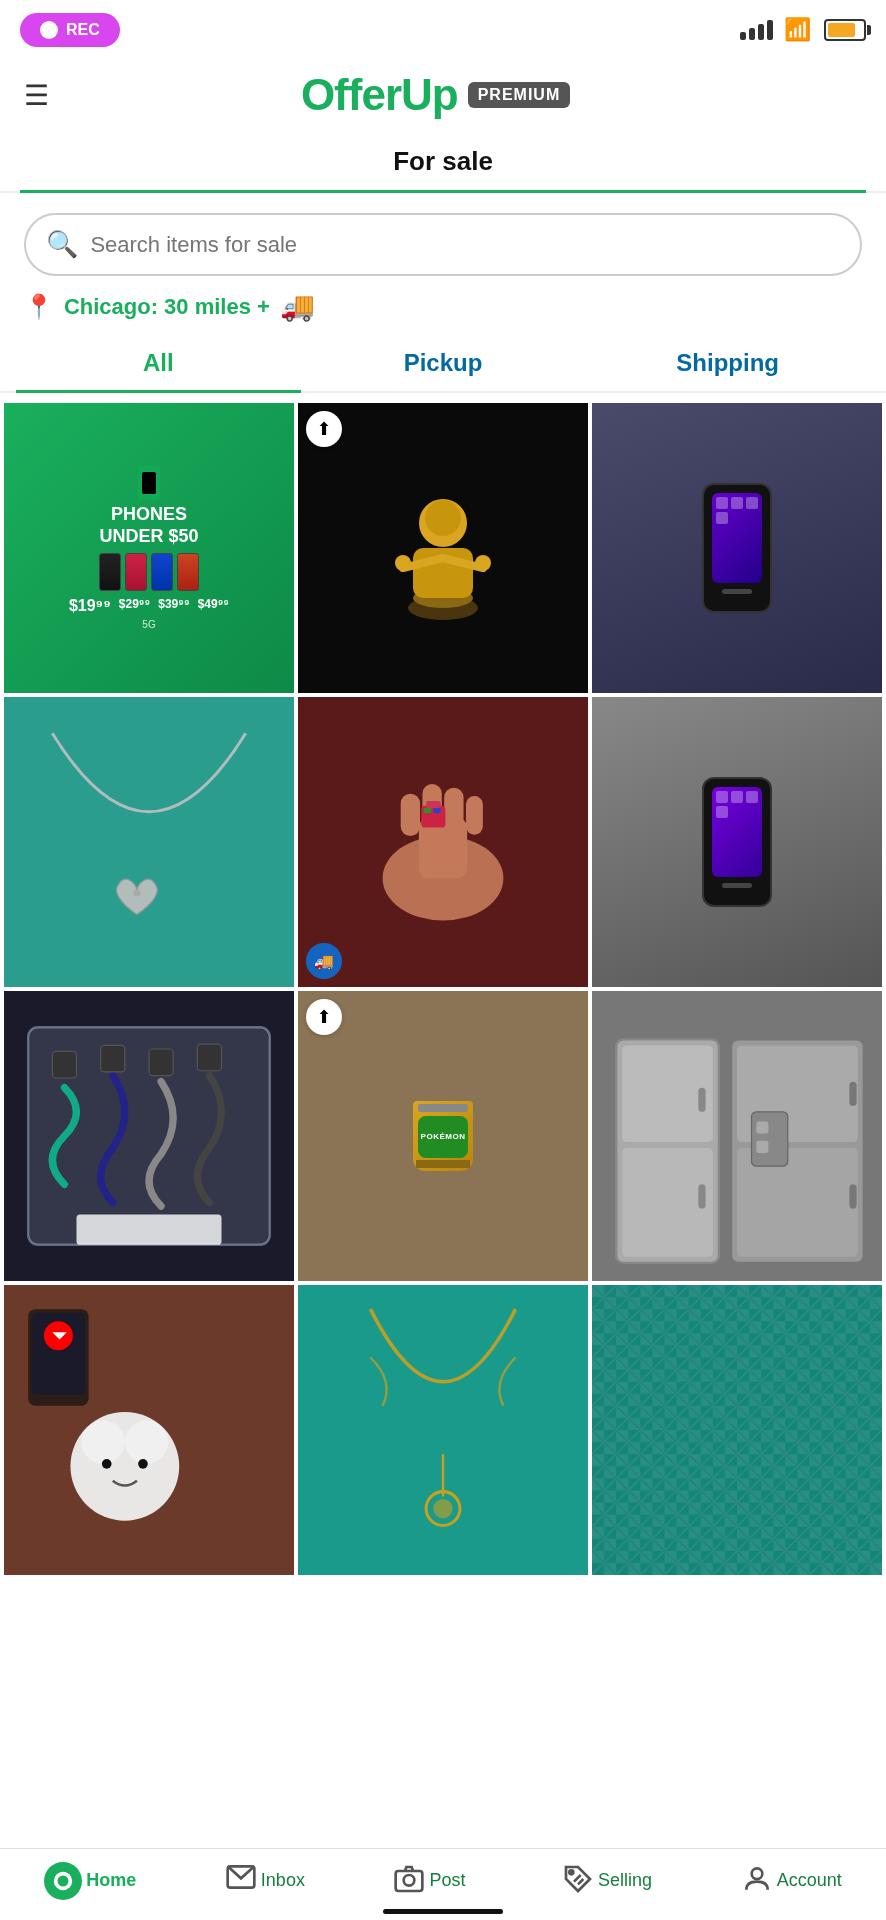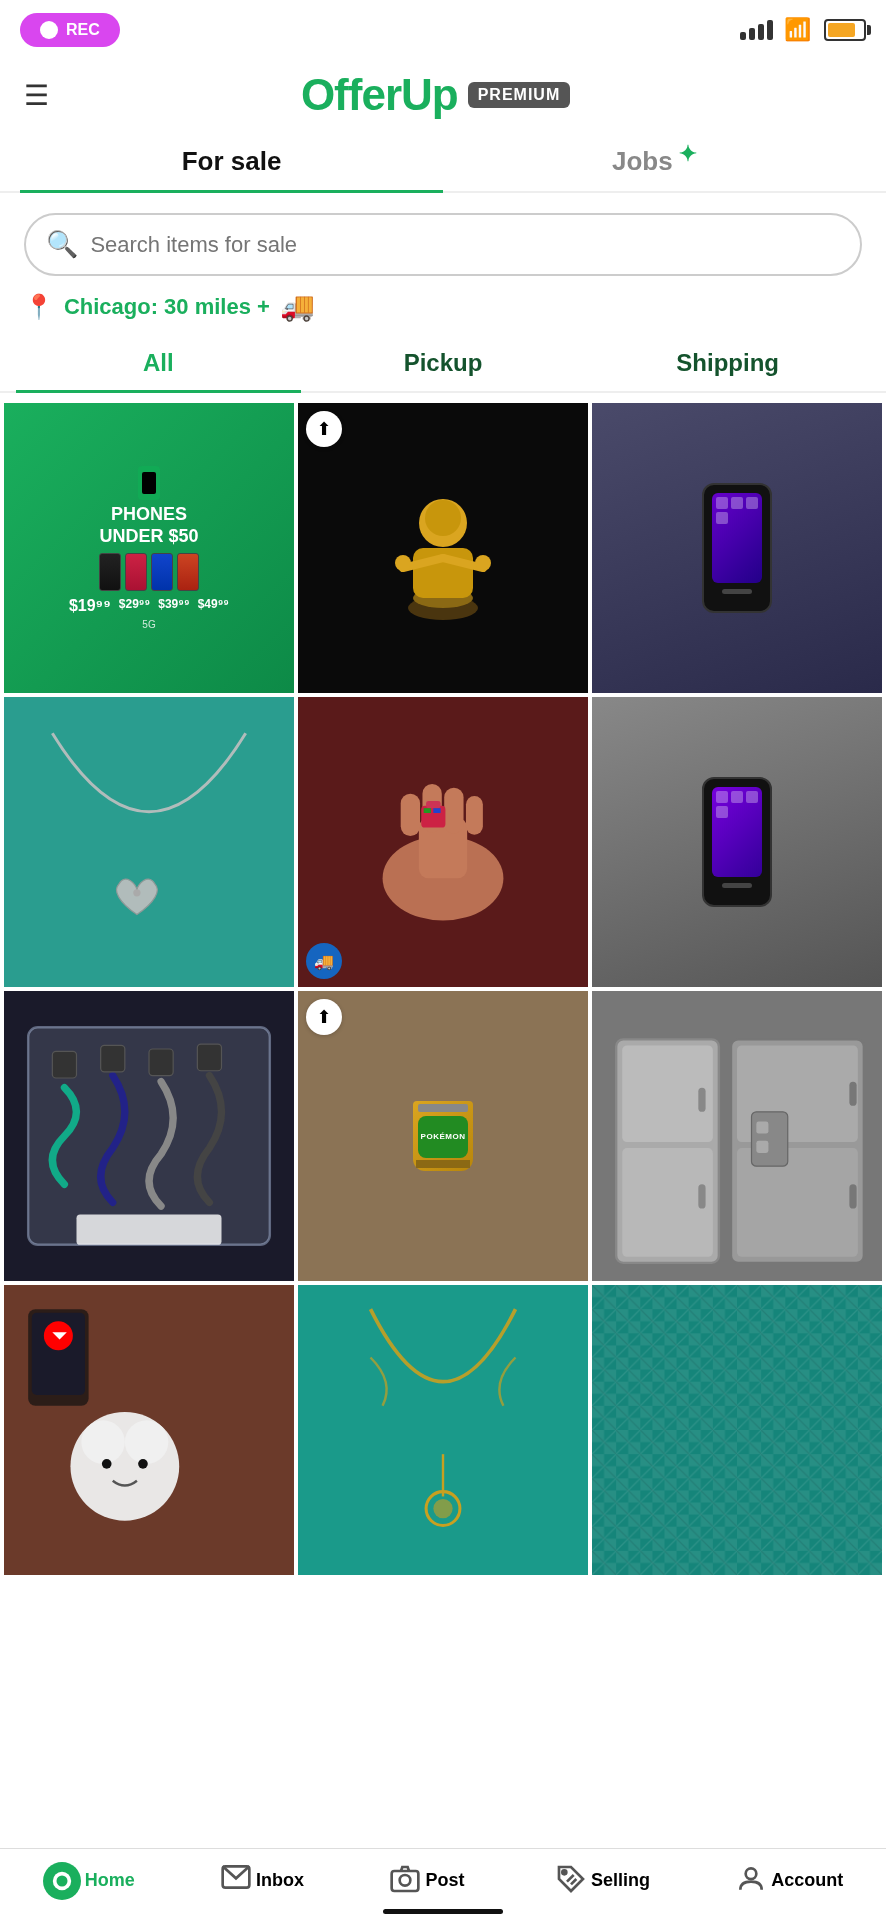--- a/index.html
+++ b/index.html
@@ -180,21 +180,21 @@
       border-bottom: 2px solid #eee;
       padding: 0 16px;
       margin-bottom: 10px;
     }
     .filter-tab {
       flex: 1;
       text-align: center;
       padding: 16px 0 14px;
       font-size: 24px;
       font-weight: 600;
-      color: #14532d;
+      color: #0369a1;
       cursor: pointer;
       position: relative;
     }
     .filter-tab.active {
       color: #1aaf5d;
       font-weight: 700;
     }
     .filter-tab.active::after {
       content: '';
       position: absolute;
@@ -261,21 +261,21 @@
       z-index: 100;
     }
     .nav-item {
       display: flex;
       flex-direction: row;
       align-items: center;
       gap: 4px;
       cursor: pointer;
       min-width: 80px;
     }
-    .nav-label { font-size: 18px; color: #000000; font-weight: 700; }
+    .nav-label { font-size: 18px; color: #15803d; font-weight: 400; }
     .nav-label.active { color: #1aaf5d; font-weight: 600; }
     .home-icon-circle {
       width: 38px; height: 38px;
       background: #1aaf5d;
       border-radius: 50%;
       display: flex;
       align-items: center;
       justify-content: center;
       color: #fff;
       font-size: 22px;
@@ -446,24 +446,20 @@
   <div class="logo-area">
     <span class="logo-text">OfferUp</span>
     <span class="premium-badge">PREMIUM</span>
   </div>
   <div class="header-spacer"></div>
 </div>
 
 <div class="main-tabs">
   <div class="tab-item active">
     <span>For sale</span>
-  </div>
-  <div class="tab-item jobs-tab">
-    <span>Jobs</span>
-    <span class="sparkle">✦</span>
   </div>
 </div>
 
 <div class="search-section">
   <div class="search-bar">
     <span class="search-icon">🔍</span>
     <input type="text" class="search-input" placeholder="Search items for sale" style="">
   </div>
 </div>
 

